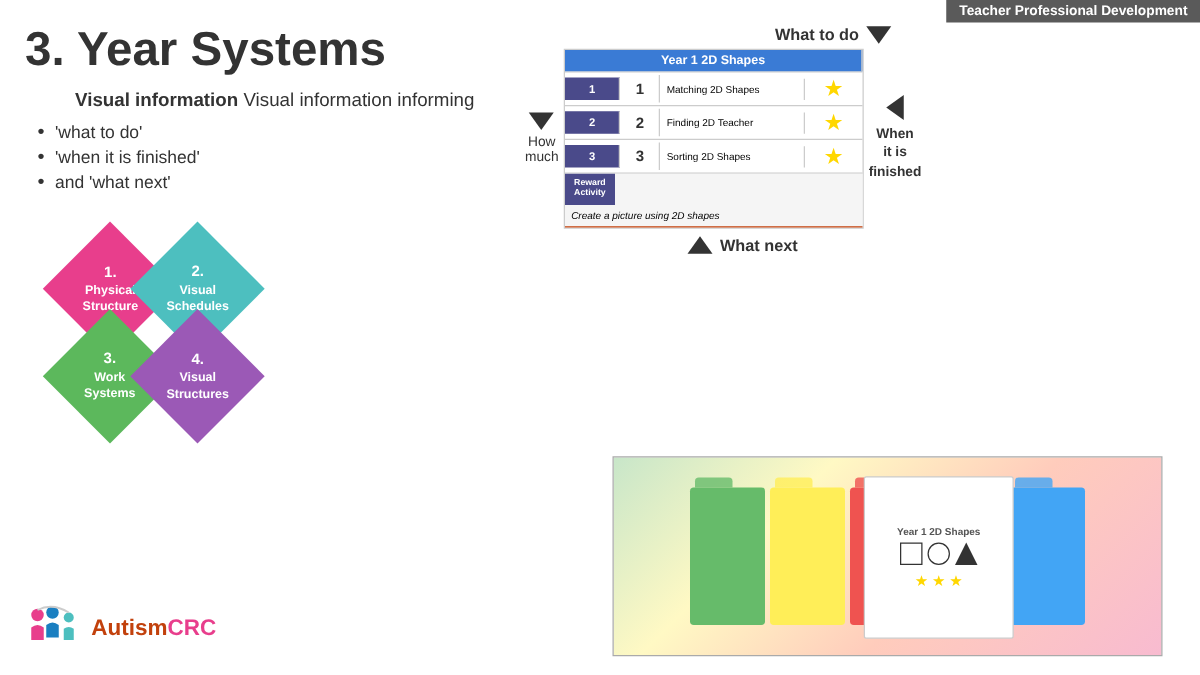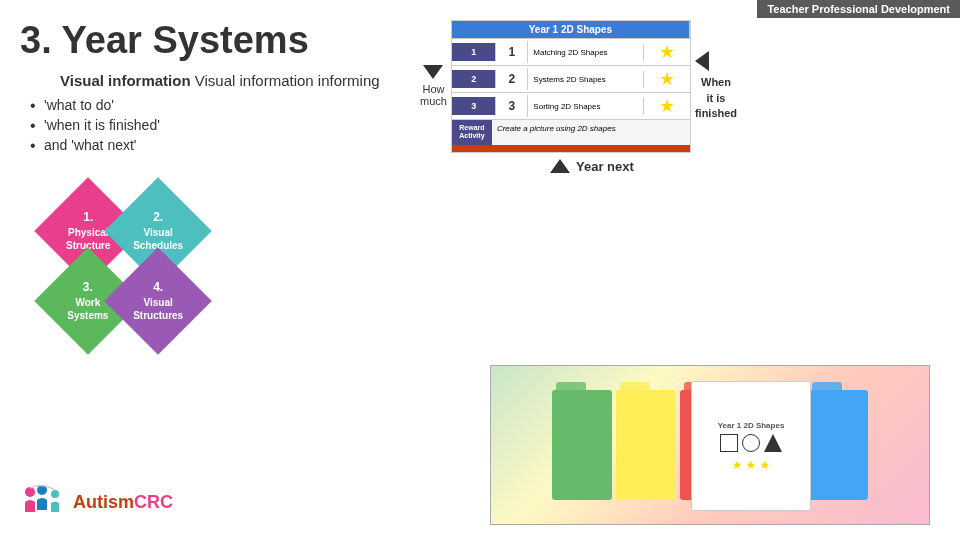--- a/index.html
+++ b/index.html
@@ -252,21 +252,22 @@
     }
 
     .star {
       font-size: 18px;
       color: gold;
     }
 
     .reward-row {
       background: #f5f5f5;
       display: flex;
-      border-bottom: 7px solid #c2410c;
+      border-bottom: 1px solid #c2410c;
+      flex-direction: column;
     }
 
     .reward-label {
       background: #4a4a8a;
       color: #fff;
       font-size: 7px;
       font-weight: bold;
       padding: 4px 3px;
       writing-mode: horizontal-tb;
       width: 40px;
@@ -345,20 +346,21 @@
       justify-content: center;
       gap: 4px;
       font-size: 11px;
       font-weight: bold;
       color: #333;
     }
 
     .side-labels-right {
       display: flex;
       flex-direction: column;
+      align-items: center;
       justify-content: center;
       gap: 4px;
       font-size: 11px;
       font-weight: bold;
       color: #333;
     }
 
     .big-arrow-down {
       width: 0; height: 0;
       border-left: 10px solid transparent;
@@ -459,20 +461,24 @@
 
     <path d="M10 8 Q22 2 35 10" stroke="#ccc" stroke-width="1.5" fill="none"></path>
   </svg>
   <div class="logo-text">
     <span>Autism</span><span style="color:#e83e8c">CRC</span>
   </div>
 </div>
 
 <div class="right-panel">
 
+  <div style="display:flex; align-items:center; gap:6px; margin-left:200px; margin-bottom:4px;">
+    <span class="what-to-do-label">What to do</span>
+    <div class="big-arrow-down"></div>
+  </div>
 
   <div class="work-system-wrapper">
 
     <div class="side-labels-left">
       <div class="big-arrow-down"></div>
       <span style="font-size:11px; font-weight:normal; writing-mode:horizontal-tb; text-align:center;">How<br>much</span>
     </div>
 
     <div class="table-mockup">
 
@@ -486,21 +492,21 @@
         <div class="table-cell num-cell" style="flex:0.5;">1</div>
         <div class="table-cell desc-cell" style="flex:2.5;">Matching 2D Shapes</div>
         <div class="star-cell">
           <span class="star">★</span>
         </div>
       </div>
 
       <div class="table-row">
         <div class="table-cell order-cell" style="flex:0.8;">2</div>
         <div class="table-cell num-cell" style="flex:0.5;">2</div>
-        <div class="table-cell desc-cell" style="flex:2.5;">Systems 2D Shapes</div>
+        <div class="table-cell desc-cell" style="flex:2.5;">Finding 2D Teacher</div>
         <div class="star-cell">
           <span class="star">★</span>
         </div>
       </div>
 
       <div class="table-row">
         <div class="table-cell order-cell" style="flex:0.8;">3</div>
         <div class="table-cell num-cell" style="flex:0.5;">3</div>
         <div class="table-cell desc-cell" style="flex:2.5;">Sorting 2D Shapes</div>
         <div class="star-cell">
@@ -516,21 +522,21 @@
 
     <div class="side-labels-right">
       <div class="big-arrow-left"></div>
       <span style="font-size:11px; font-weight:bold; text-align:center; line-height:1.4;">When<br>it is<br>finished</span>
     </div>
 
   </div>
 
   <div style="display:flex; align-items:center; gap:6px; margin-left:130px; margin-top:6px;">
     <div class="big-arrow-up"></div>
-    <span class="what-next-label">Year next</span>
+    <span class="what-next-label">What next</span>
   </div>
 
 </div>
 
 <div class="photo-area">
 
   <div class="folder-stack">
     <div class="folder" style="width:60px; height:110px; background:#66bb6a; border-radius:3px;"></div>
     <div class="folder" style="width:60px; height:110px; background:#ffee58; border-radius:3px;"></div>
     <div class="folder" style="width:60px; height:110px; background:#ef5350; border-radius:3px;"></div>

